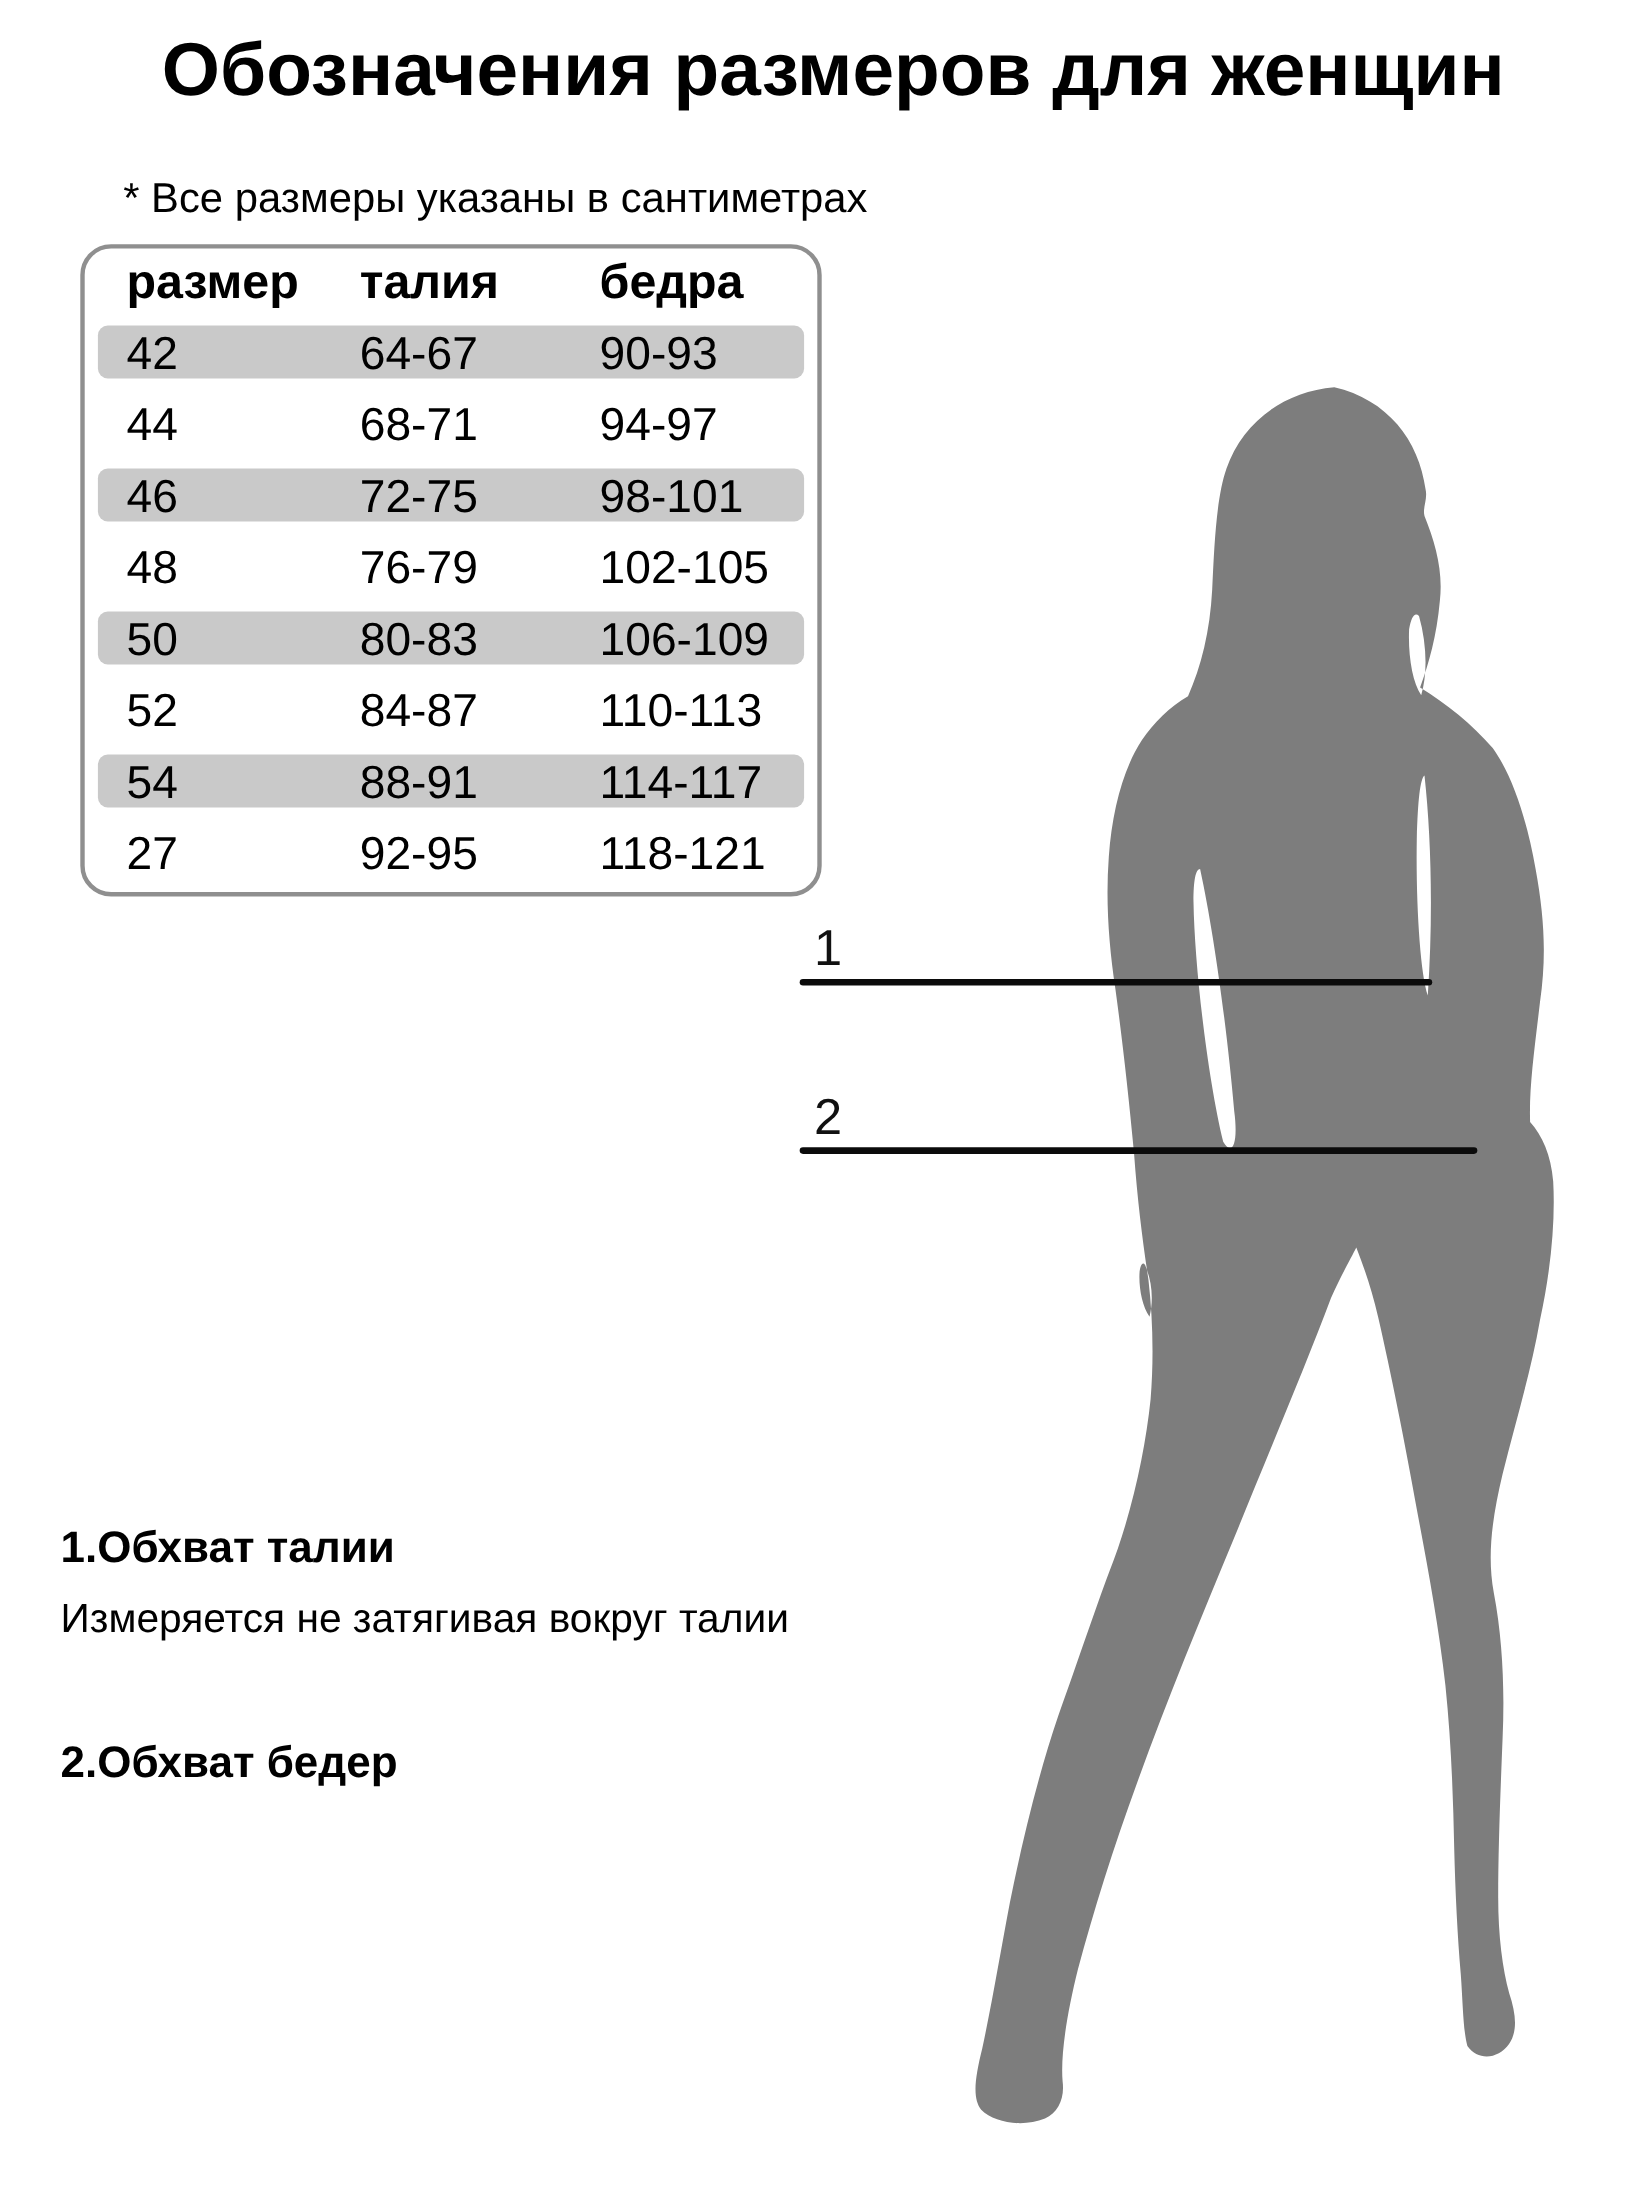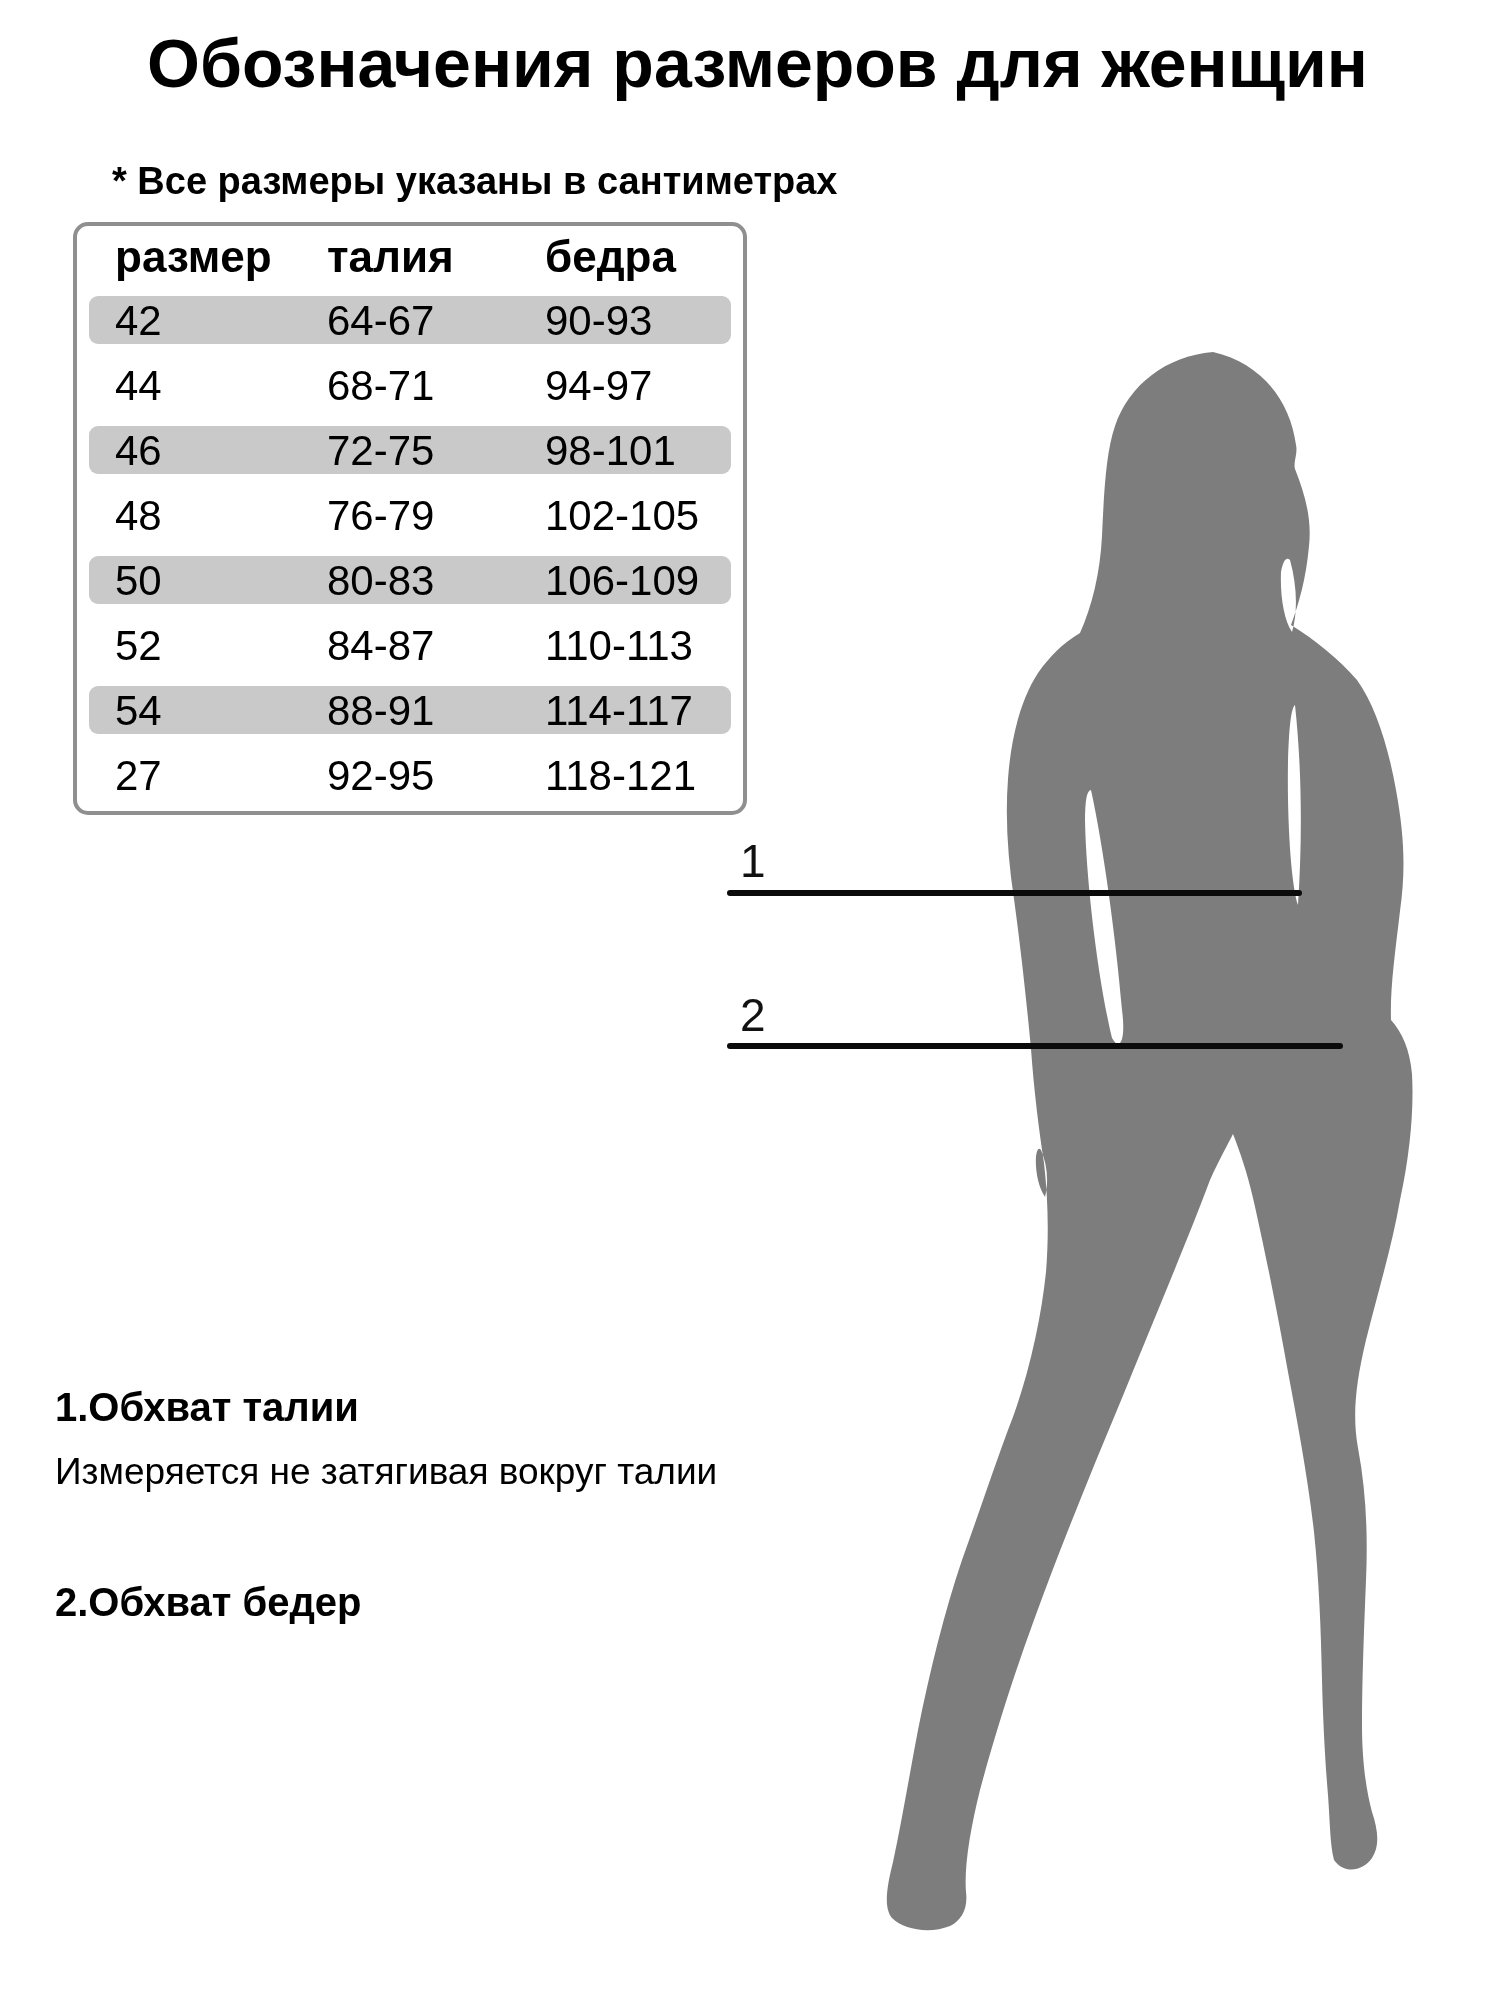--- a/index.html
+++ b/index.html
@@ -5,26 +5,26 @@
   html,body{margin:0;padding:0;background:#ffffff;}
   .page{
     position:relative;width:1500px;height:2000px;background:#ffffff;
     font-family:"Liberation Sans",sans-serif;color:#000;overflow:hidden;
   }
   .title{
     position:absolute;top:24px;left:0;right:0;text-align:center;
     font-size:68px;font-weight:700;letter-spacing:0px;white-space:nowrap;padding-left:15px;
   }
   .note{
-    position:absolute;top:160px;left:112px;font-size:38px;font-weight:700;
+    position:absolute;top:160px;left:112px;font-size:38px;font-weight:400;
   }
   
   .size-table{
     position:absolute;left:73px;top:222px;width:666px;height:585px;
-    border:4px solid #8f8f8f;border-radius:15px;background:#fff;
+    border:4px solid #8f8f8f;border-radius:28px;background:#fff;
   }
   .thead{position:relative;height:62px;margin:0 12px;}
   .trow{position:relative;height:65px;margin:0 12px;}
   .trow .band{
     position:absolute;left:0;right:0;top:8px;bottom:9px;
     border-radius:9px;background:transparent;
   }
   .trow.shaded .band{background:#c9c9c9;}
   .cell{
     position:absolute;top:50%;transform:translateY(-50%);

